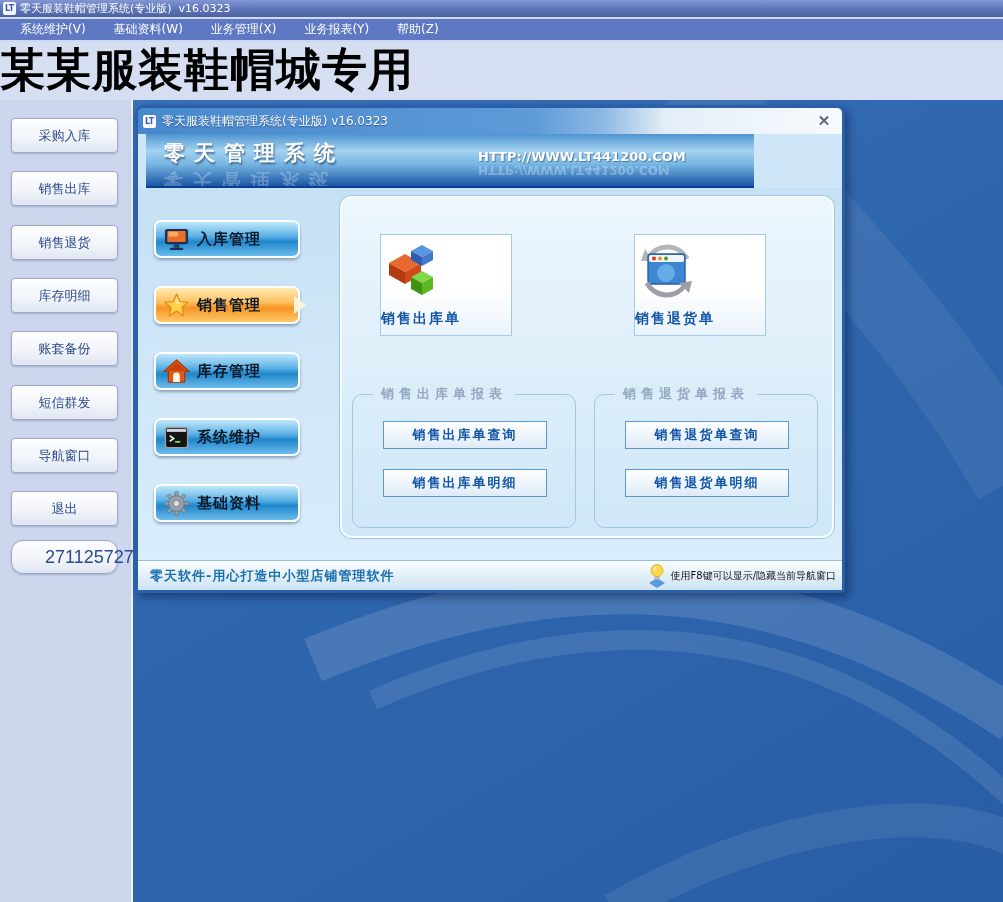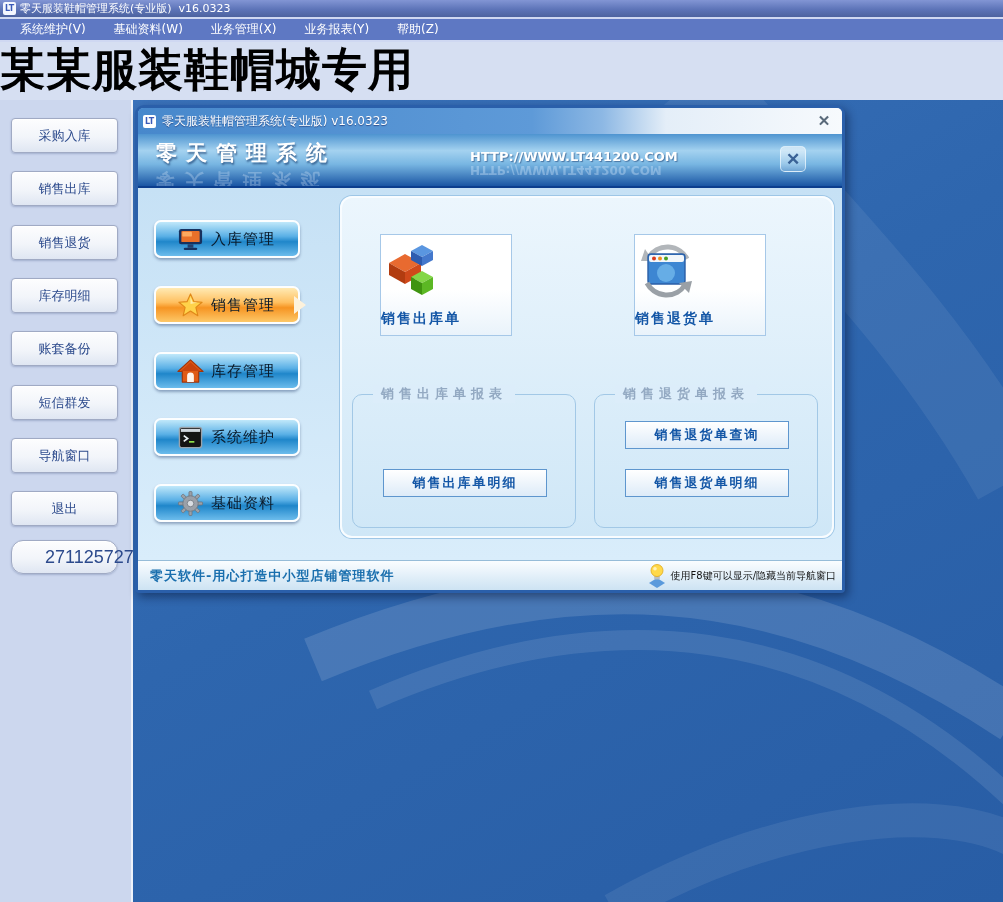--- a/index.html
+++ b/index.html
@@ -45,21 +45,21 @@
     box-shadow:3px 4px 10px rgba(0,10,40,.45); }
   .win-titlebar { position:absolute; left:0; top:0; width:704px; height:26px; border-radius:5px 5px 0 0;
     background:linear-gradient(90deg,#4788cc 0%,#5e9ad8 56%,#8db8e4 66%,#e4eef8 75%,#f7fafd 100%);
     display:flex; align-items:center; }
   .win-icon { width:13px; height:13px; margin-left:5px; background:#fff; border-radius:2px;
     color:#3a5ab8; font-size:8px; font-weight:bold; display:flex; align-items:center; justify-content:center; }
   .win-title { color:#fff; font-size:12px; margin-left:6px; text-shadow:0 1px 1px rgba(0,0,60,.45); }
   .win-close { position:absolute; right:8px; top:3px; width:20px; height:20px; border:none; background:transparent;
     color:#5a6a7a; font-size:15px; font-weight:bold; line-height:20px; text-align:center; cursor:pointer; }
 
-  .banner { position:absolute; left:0; top:26px; width:704px; height:54px; overflow:hidden;
+  .banner { position:absolute; left:8px; top:26px; width:608px; height:54px; overflow:hidden;
     background:linear-gradient(180deg,#4e94d0 0%,#a4d2f0 32%,#78b6e2 58%,#1a56a4 100%);
     border-bottom:2px solid #0b3e8e; }
   .brand { position:absolute; left:18px; top:5px; font-family:"DejaVu Serif","Liberation Serif",serif;
     font-weight:bold; font-size:21px; color:#fff; letter-spacing:9px; white-space:nowrap;
     text-shadow:1px 2px 2px rgba(10,40,90,.6); }
   .brand-refl { position:absolute; left:18px; top:33px; font-family:"DejaVu Serif","Liberation Serif",serif;
     font-weight:bold; font-size:19px; color:#e8f4ff; letter-spacing:10px; white-space:nowrap;
     transform:scaleY(-1); opacity:.28; }
   .url { position:absolute; left:332px; top:15px; font-weight:bold; font-size:13px; color:#fff;
     text-shadow:1px 1px 1px rgba(20,50,100,.5); white-space:nowrap; }
@@ -67,22 +67,22 @@
     transform:scaleY(-1); opacity:.35; white-space:nowrap; }
   .banner-close { position:absolute; left:642px; top:12px; width:26px; height:26px; border-radius:5px;
     background:linear-gradient(180deg,rgba(255,255,255,.55),rgba(255,255,255,.12));
     border:1px solid rgba(240,250,255,.7); color:#3a6296; font-size:17px; font-weight:bold;
     line-height:23px; text-align:center; cursor:pointer; }
 
   .content { position:absolute; left:0; top:80px; width:704px; height:372px;
     background:linear-gradient(180deg,#c6e1f5 0%,#d9edfb 100%); }
 
   .nav-btn { position:absolute; left:16px; width:146px; height:38px; border-radius:7px;
-    border:2px solid #fcfeff; display:flex; align-items:center; gap:7px; padding-left:21px;
-    font-weight:normal; font-size:15px; color:#0a1a2a; cursor:pointer; letter-spacing:1px;
+    border:2px solid #fcfeff; display:flex; align-items:center; gap:7px; padding-left:7px;
+    font-weight:bold; font-size:15px; color:#0a1a2a; cursor:pointer; letter-spacing:1px;
     background:linear-gradient(180deg,#c0e8fa 0%,#5ab0e6 42%,#1f86ca 58%,#6cbcec 100%);
     box-shadow:0 2px 3px rgba(0,30,80,.35); }
   .nav-btn.active { background:linear-gradient(180deg,#ffeab4 0%,#ffc060 42%,#f69422 58%,#fdc868 100%); }
   .nav-btn.active::after { content:""; position:absolute; right:-17px; top:8px;
     border:9px solid transparent; border-left:12px solid #fdf2dc; }
   .nav-icon { width:27px; height:27px; flex:none; }
 
   .panel { position:absolute; left:202px; top:8px; width:494px; height:342px; border-radius:12px;
     border:2px solid #f8fcff; background:linear-gradient(180deg,#ecf6fd 0%,#cfe7f7 100%);
     box-shadow:0 0 0 1px #9ec6e6; }
@@ -273,20 +273,21 @@
                 <circle cx="31" cy="17.5" r="2" fill="#4aa023"></circle>
                 <circle cx="31" cy="32" r="9" fill="#6db4ea" opacity="0.85"></circle>
                 <path d="M50 44 A 22 22 0 0 1 12 42" stroke="#9aa0a6" stroke-width="5" fill="none"></path>
                 <polygon points="54,52 44,42 57,40" fill="#9aa0a6"></polygon>
               </svg>
               <div class="card-label">销售退货单</div>
             </div>
 
             <div class="group g1">
               <div class="legend">销售出库单报表</div>
+              <button class="group-btn gb1">销售出库单查询</button>
               <button class="group-btn gb2">销售出库单明细</button>
             </div>
 
             <div class="group g2">
               <div class="legend">销售退货单报表</div>
               <button class="group-btn gb1">销售退货单查询</button>
               <button class="group-btn gb2">销售退货单明细</button>
             </div>
 
           </div>

